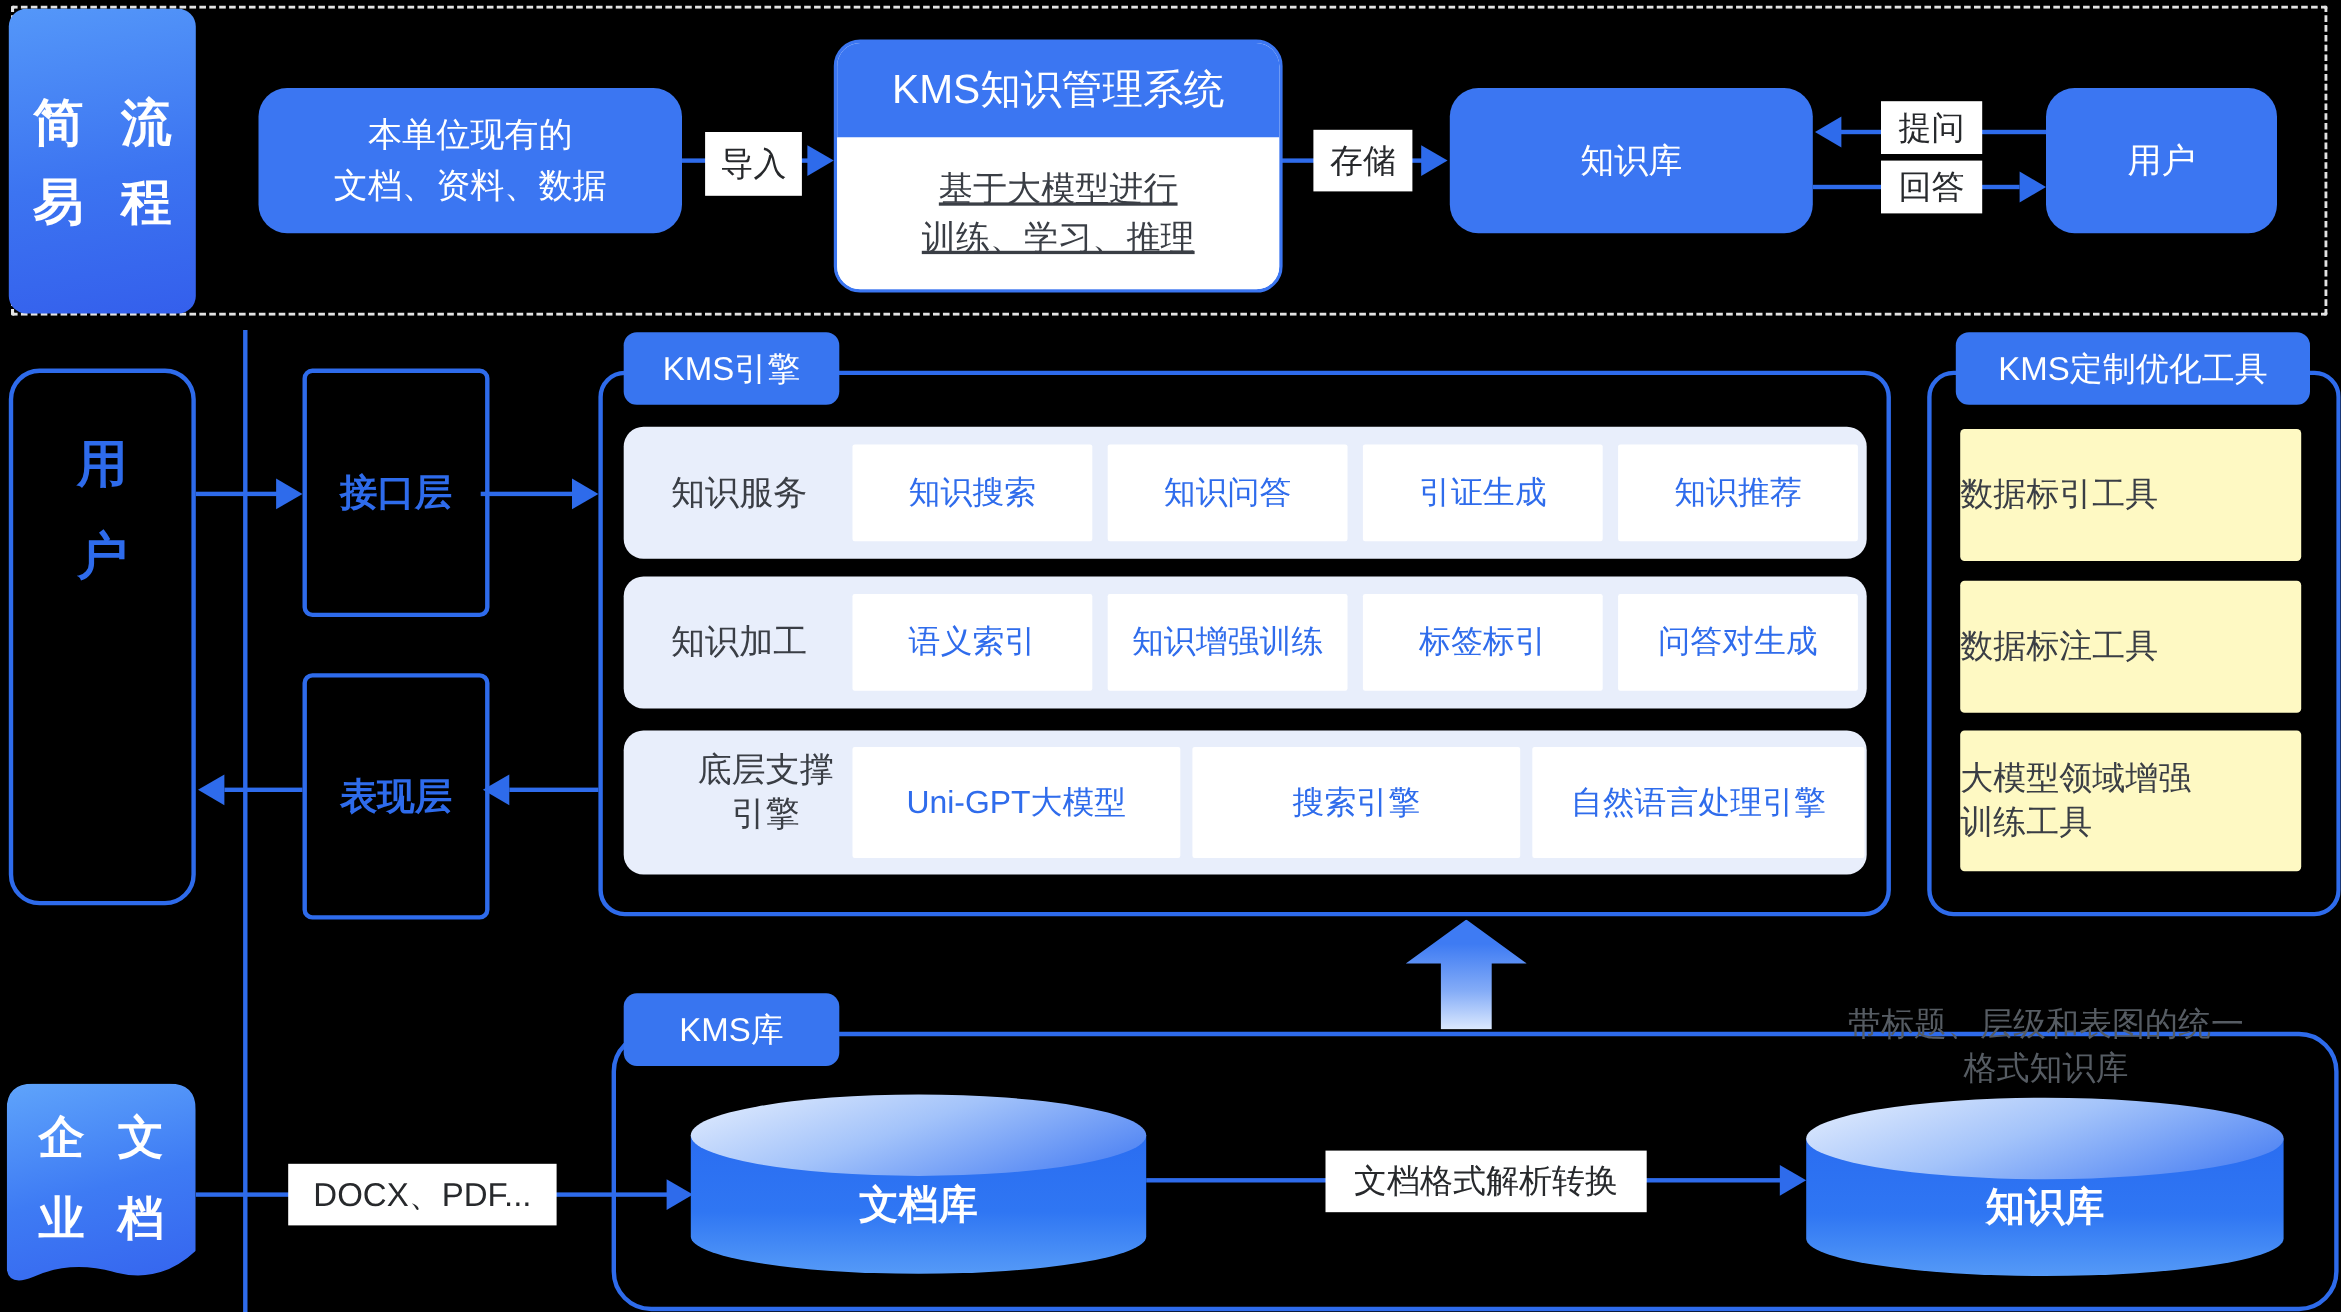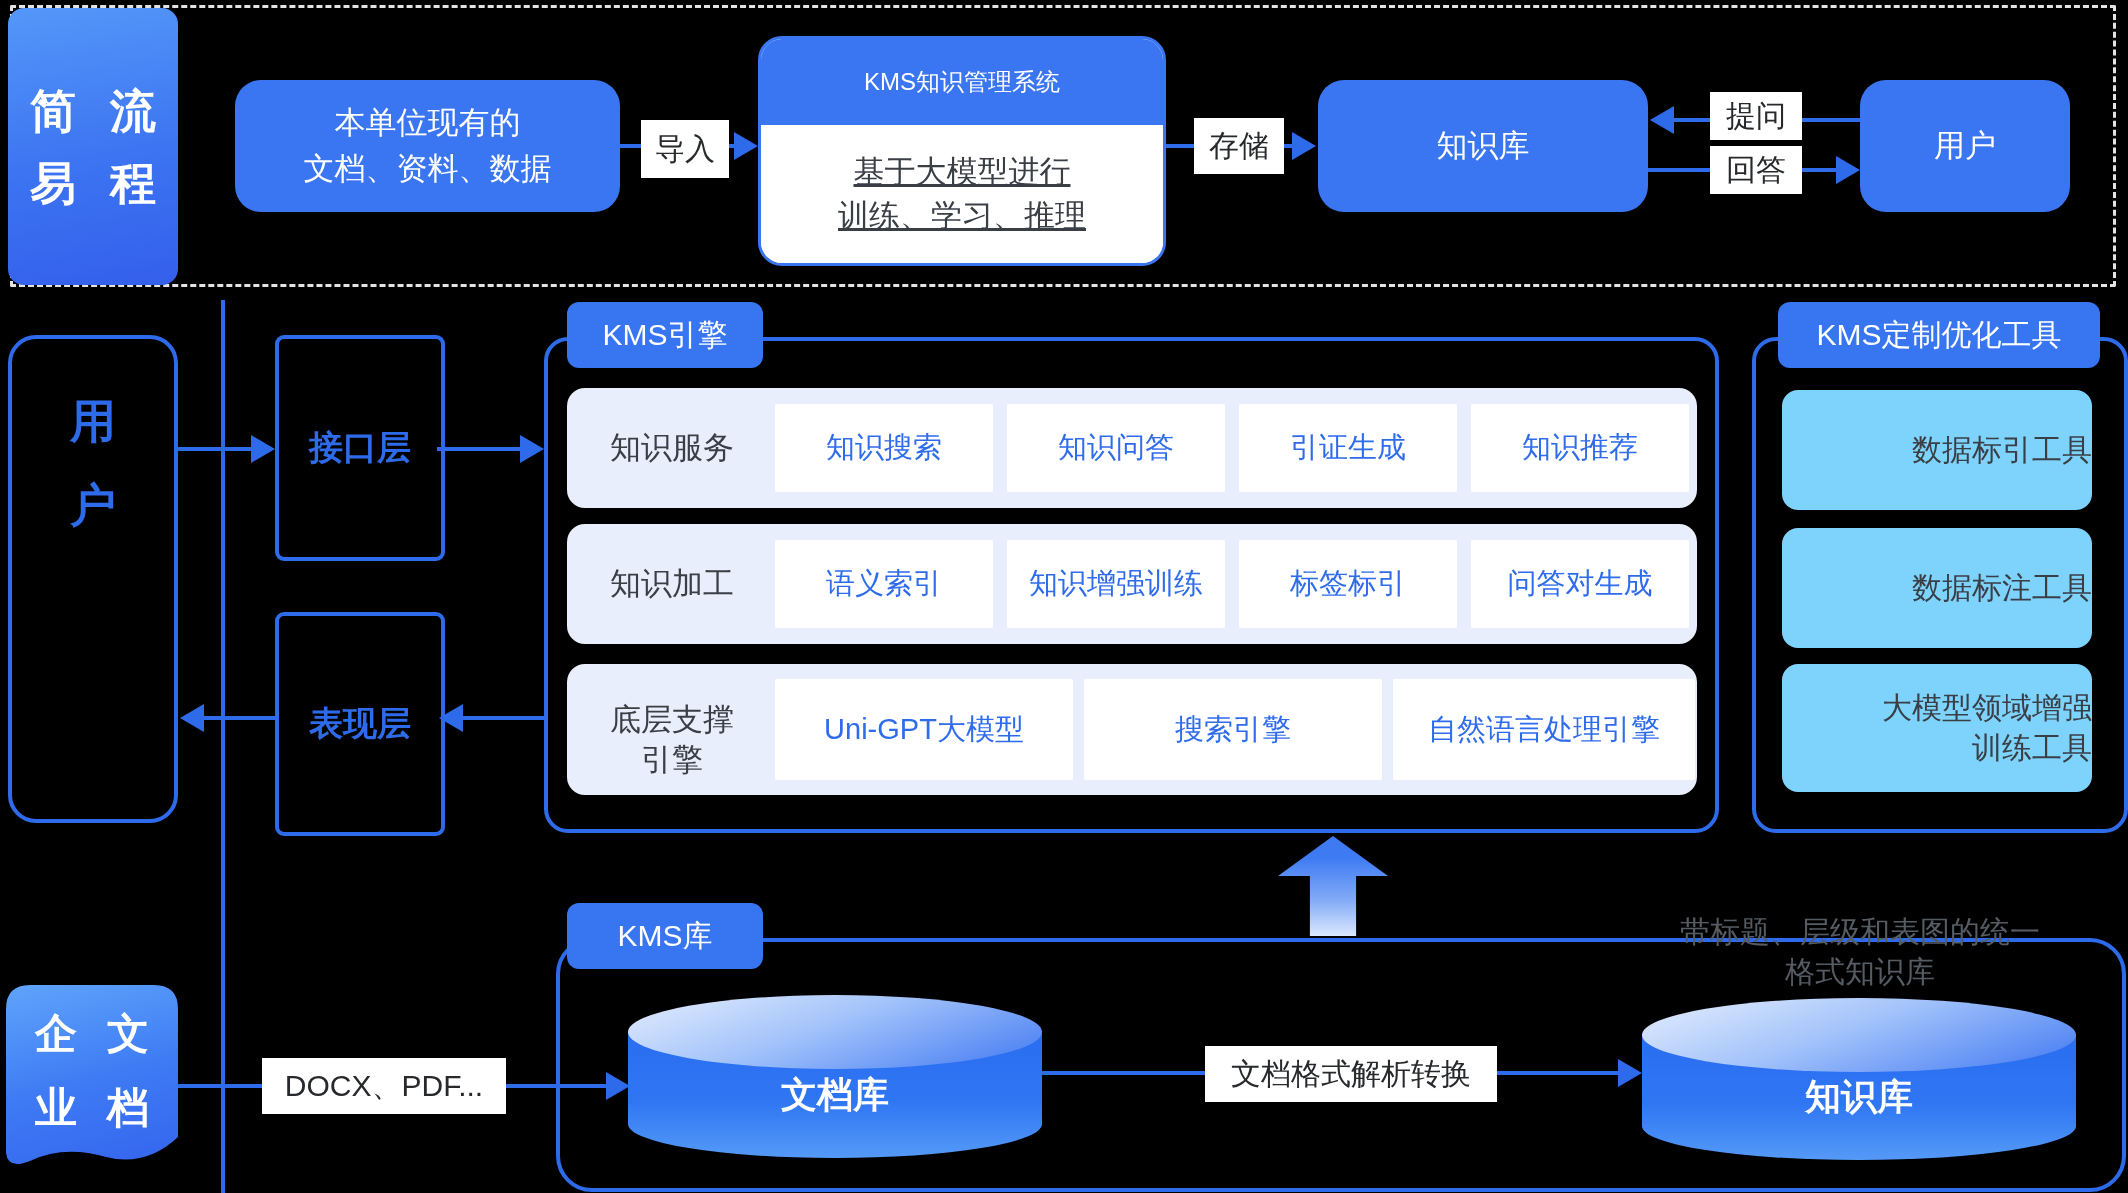--- a/index.html
+++ b/index.html
@@ -27,38 +27,38 @@
   
   .outline-box { border:4px solid #2e6beb; border-radius:24px; z-index:2; }
   .layer-box {
     border:4px solid #2e6beb; border-radius:9px; display:flex; align-items:center;
     justify-content:center; color:#2e6beb; font-size:34px; font-weight:700; z-index:2;
   }
   
   .kms-box { border:3px solid #3b76f2; border-radius:24px; overflow:hidden; z-index:2;
     display:flex; flex-direction:column; background:#fff; }
   .kms-box .hd { height:86px; background:#3b76f2; color:#fff; display:flex;
-    align-items:center; justify-content:center; font-size:24px; }
+    align-items:center; justify-content:center; font-size:37px; }
   .kms-box .bd { flex:1; background:#fff; color:#3a3e45; display:flex; flex-direction:column;
     align-items:center; justify-content:center; font-size:31px; line-height:44px;text-decoration:underline; }
   
   .wlabel { background:#fff; color:#27292c; display:flex; align-items:center;
     justify-content:center; font-size:30px; z-index:3; }
   
   .pill { background:#3875f0; border-radius:12px; color:#fff; display:flex;
     align-items:center; justify-content:center; font-size:30px; z-index:4; }
   
   .erow { background:#e8eefb; border-radius:18px; z-index:3; }
   .erow-label { position:absolute; color:#3a3e45; font-size:31px; line-height:40px;
     text-align:center; z-index:4; }
   .chip { position:absolute; background:#fff; border-radius:2px; color:#2f6cec;
     font-size:29px; display:flex; align-items:center; justify-content:center; z-index:4;
     text-align:center; }
-  .tool-item { background:#7dd3fc; border-radius:16px; color:#3a3e45; font-size:30px;
-    line-height:40px; display:flex; flex-direction:column; align-items:flex-end;
+  .tool-item { background:#fef9c3; border-radius:4px; color:#3a3e45; font-size:30px;
+    line-height:40px; display:flex; flex-direction:column; align-items:flex-start;
     justify-content:center; z-index:3; text-align:center; }
   
   .hline { height:4px; background:#2e6beb; z-index:1; }
   .vline { width:4px; background:#2e6beb; z-index:1; }
   .ah { width:0; height:0; border-top:14px solid transparent; border-bottom:14px solid transparent; z-index:2; }
   .ah-r { border-left:24px solid #2e6beb; }
   .ah-l { border-right:24px solid #2e6beb; }
   
   .big-up-arrow {
     clip-path:polygon(50% 0%,100% 40%,71% 40%,71% 100%,29% 100%,29% 40%,0% 40%);
@@ -176,21 +176,21 @@
 
   <div class="abs erow" style="left:567px;top:524px;width:1130px;height:120px;">
     <div class="erow-label" style="left:0;top:40px;width:210px;">知识加工</div>
     <div class="chip" style="left:208px;top:16px;width:218px;height:88px;">语义索引</div>
     <div class="chip" style="left:440px;top:16px;width:218px;height:88px;">知识增强训练</div>
     <div class="chip" style="left:672px;top:16px;width:218px;height:88px;">标签标引</div>
     <div class="chip" style="left:904px;top:16px;width:218px;height:88px;">问答对生成</div>
   </div>
 
   <div class="abs erow" style="left:567px;top:664px;width:1130px;height:131px;">
-    <div class="erow-label" style="left:0;top:36px;width:210px;">
+    <div class="erow-label" style="left:0;top:16px;width:210px;padding-left:24px;">
       <div>底层支撑</div>
       <div>引擎</div>
     </div>
     <div class="chip" style="left:208px;top:15px;width:298px;height:101px;">Uni-GPT大模型</div>
     <div class="chip" style="left:517px;top:15px;width:298px;height:101px;">搜索引擎</div>
     <div class="chip" style="left:826px;top:15px;width:302px;height:101px;">自然语言处理引擎</div>
   </div>
 
   <div class="abs outline-box" style="left:1752px;top:337px;width:368px;height:488px;"></div>
   <div class="abs pill" style="left:1778px;top:302px;width:322px;height:66px;">KMS定制优化工具</div>

